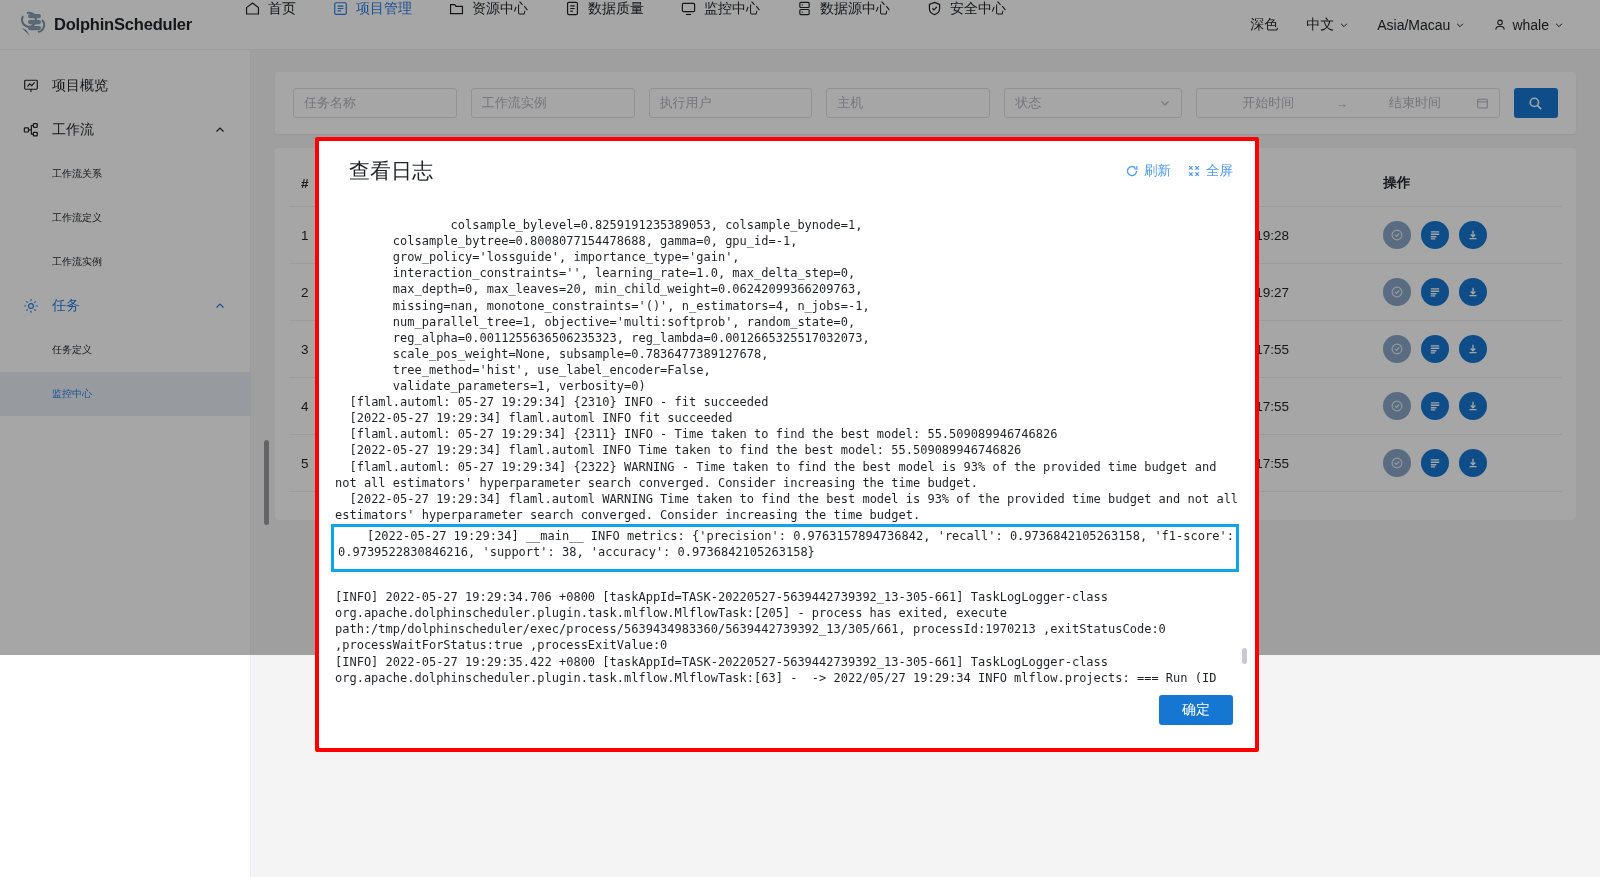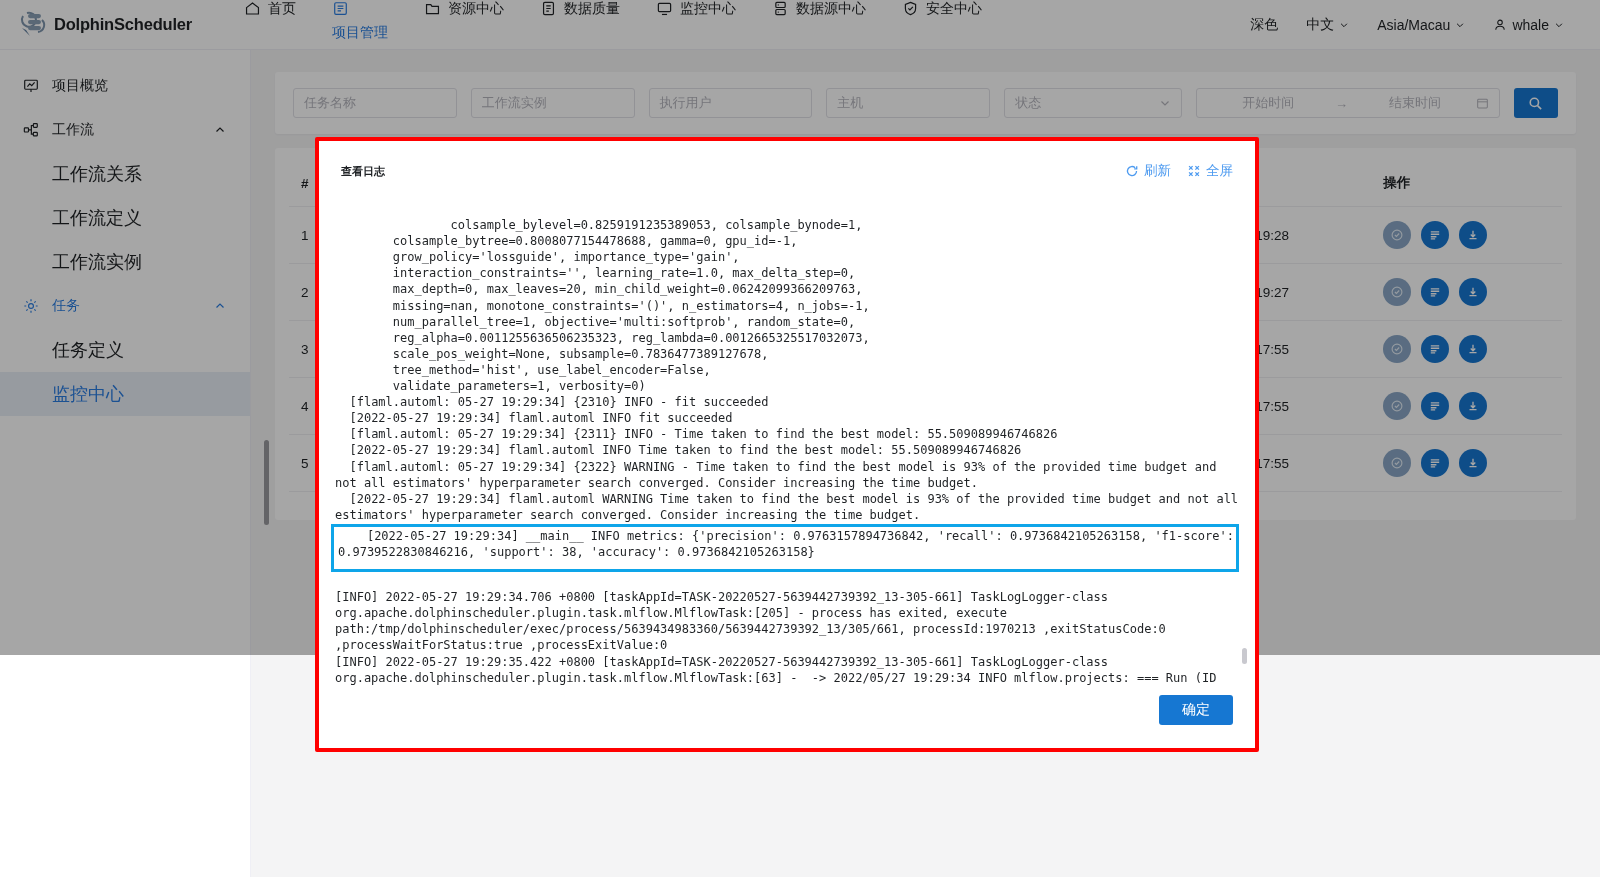--- a/index.html
+++ b/index.html
@@ -26,21 +26,21 @@
   .brand-logo { width: 30px; height: 30px; position: relative; flex: 0 0 30px; }
   .brand-name { font-size: 16.5px; font-weight: 700; color: #1f2225; letter-spacing: -0.2px; }
 
   .nav-items { display: flex; align-items: center; gap: 0px; }
   .nav-item {
     display: flex; align-items: flex-start; gap: 7px;
     padding: 0 18px; height: 50px;
     font-size: 14px; color: #1f2225; cursor: pointer;
     white-space: nowrap;
   }
-  .nav-item.active { color: #2a7de1; flex-direction: column; }
+  .nav-item.active { color: #2a7de1; }
   .nav-ico { width: 17px; height: 17px; display: inline-flex; align-items: center; justify-content: center; }
   .nav-ico svg { display: block; }
 
   .top-right { margin-left: auto; display: flex; align-items: center; gap: 0; padding-right: 4px; }
   .tr-item {
     display: flex; align-items: center; gap: 5px;
     font-size: 14px; color: #1f2225; padding: 0 14px; cursor: pointer; white-space: nowrap;
   }
   .caret { width: 10px; height: 10px; }
 
@@ -52,21 +52,21 @@
     z-index: 3;
   }
   .side-row {
     display: flex; align-items: center; height: 44px;
     padding: 0 22px; font-size: 14px; color: #1f2225; cursor: pointer;
     position: relative;
   }
   .side-row .s-ico { width: 18px; height: 18px; margin-right: 12px; display:inline-flex; align-items:center; justify-content:center; }
   .side-row.group.open { color: #2a7de1; }
   .side-row .arrow { position: absolute; right: 24px; width: 12px; height: 12px; }
-  .side-sub { padding-left: 52px; height: 44px; display: flex; align-items: center; font-size: 18px; color: #1f2225; cursor: pointer; }
+  .side-sub { padding-left: 52px; height: 44px; display: flex; align-items: center; font-size: 10px; color: #1f2225; cursor: pointer; }
   .side-sub.selected { background: #e9eef6; color: #2a7de1; }
 
   
   .main {
     position: absolute; top: 50px; left: 251px; width: 1349px; height: 827px;
     background: #f4f4f5; padding: 22px 24px 0 24px; overflow: hidden;
   }
   .card {
     background: #fff; border-radius: 3px; padding: 16px 18px;
     box-shadow: 0 1px 2px rgba(0,0,0,.04);
@@ -124,21 +124,21 @@
   
   .modal {
     position: absolute; left: 315px; top: 137px; width: 944px; height: 615px;
     background: #fff; border: 4px solid #ff0000; border-radius: 2px;
     z-index: 30; display: flex; flex-direction: column;
   }
   .modal-head {
     height: 60px; display: flex; align-items: center; padding: 0 22px;
     flex: 0 0 60px;
   }
-  .modal-title { font-size: 11px; font-weight: 700; color: #1f2225; }
+  .modal-title { font-size: 21px; font-weight: 400; color: #1f2225; margin-left: 8px; }
   .modal-actions { margin-left: auto; display: flex; align-items: center; gap: 16px; }
   .mact { display: flex; align-items: center; gap: 5px; font-size: 13.5px; color: #4e9bf0; cursor: pointer; }
 
   .log-wrap {
     flex: 1; position: relative; overflow: hidden;
     padding: 0 16px 0 8px;
   }
   .log {
     font-family: "DejaVu Sans Mono", "Liberation Mono", monospace;
     font-size: 12px; line-height: 16.1px; color: #1f2225;

